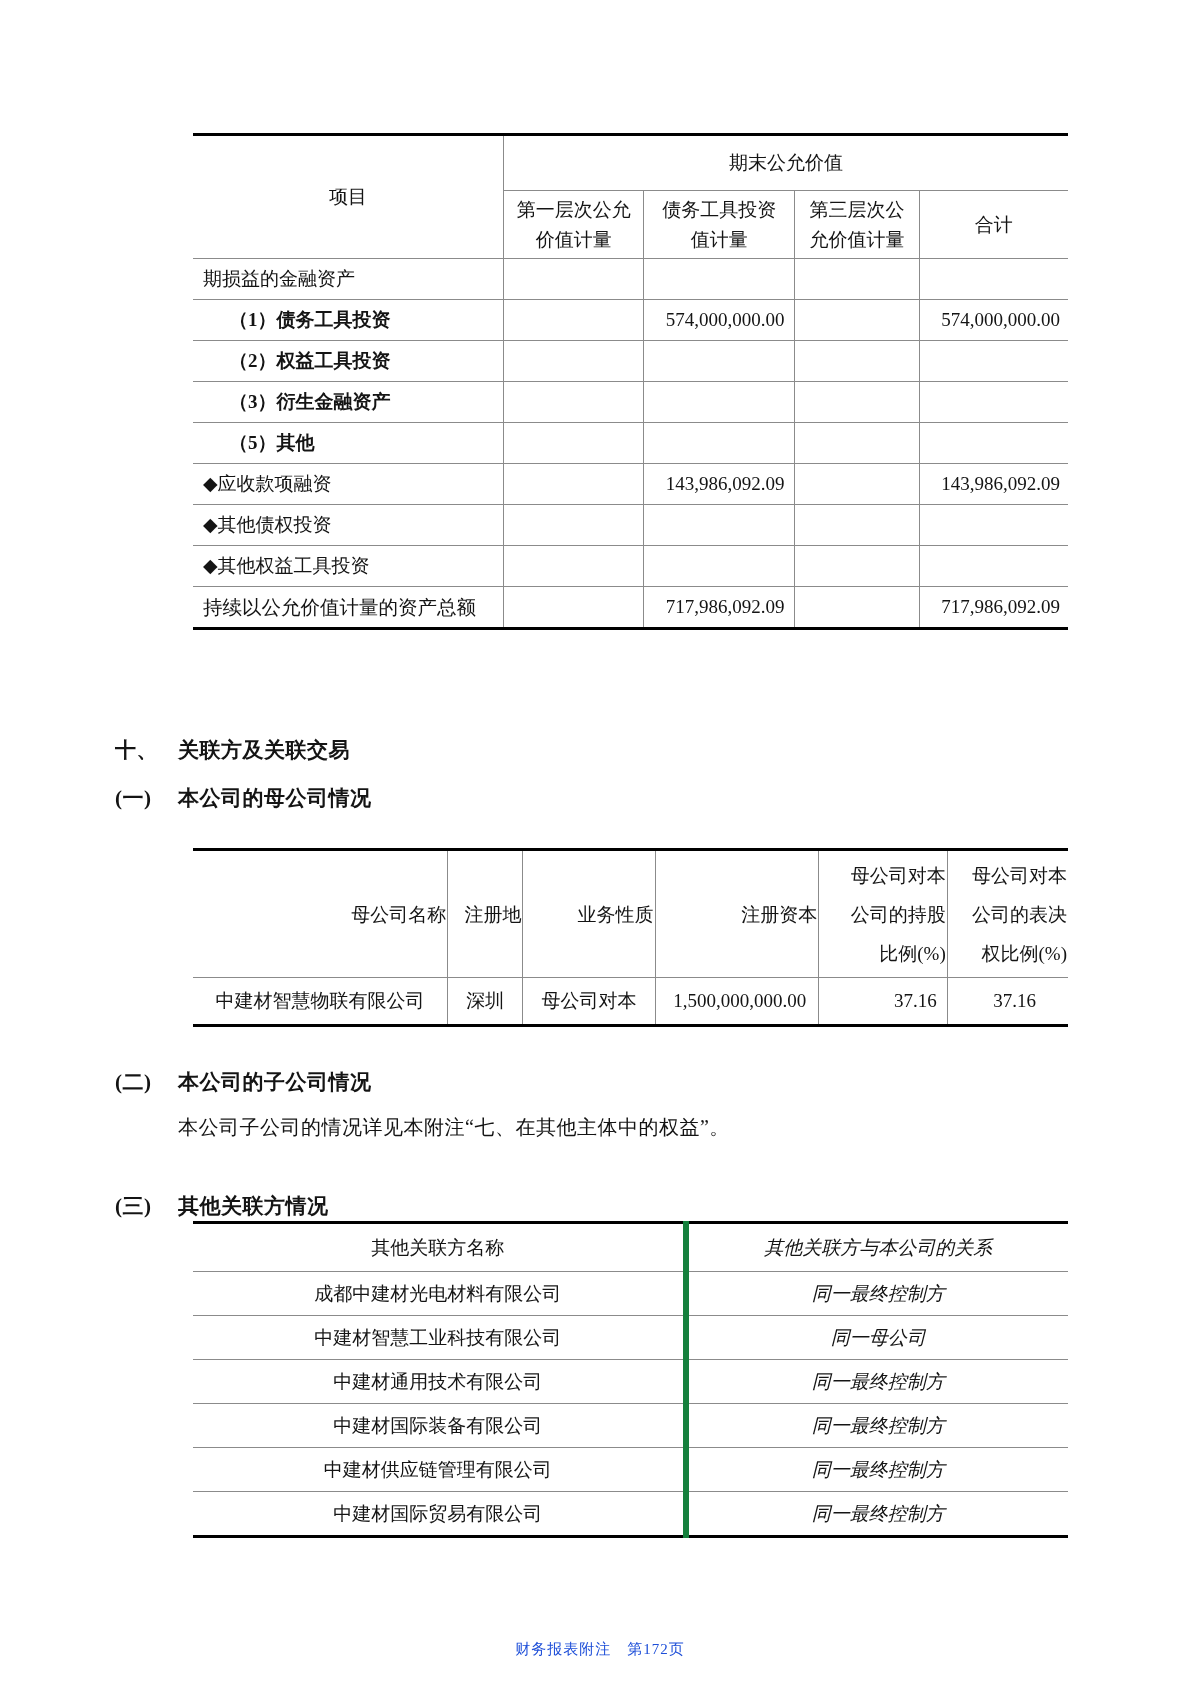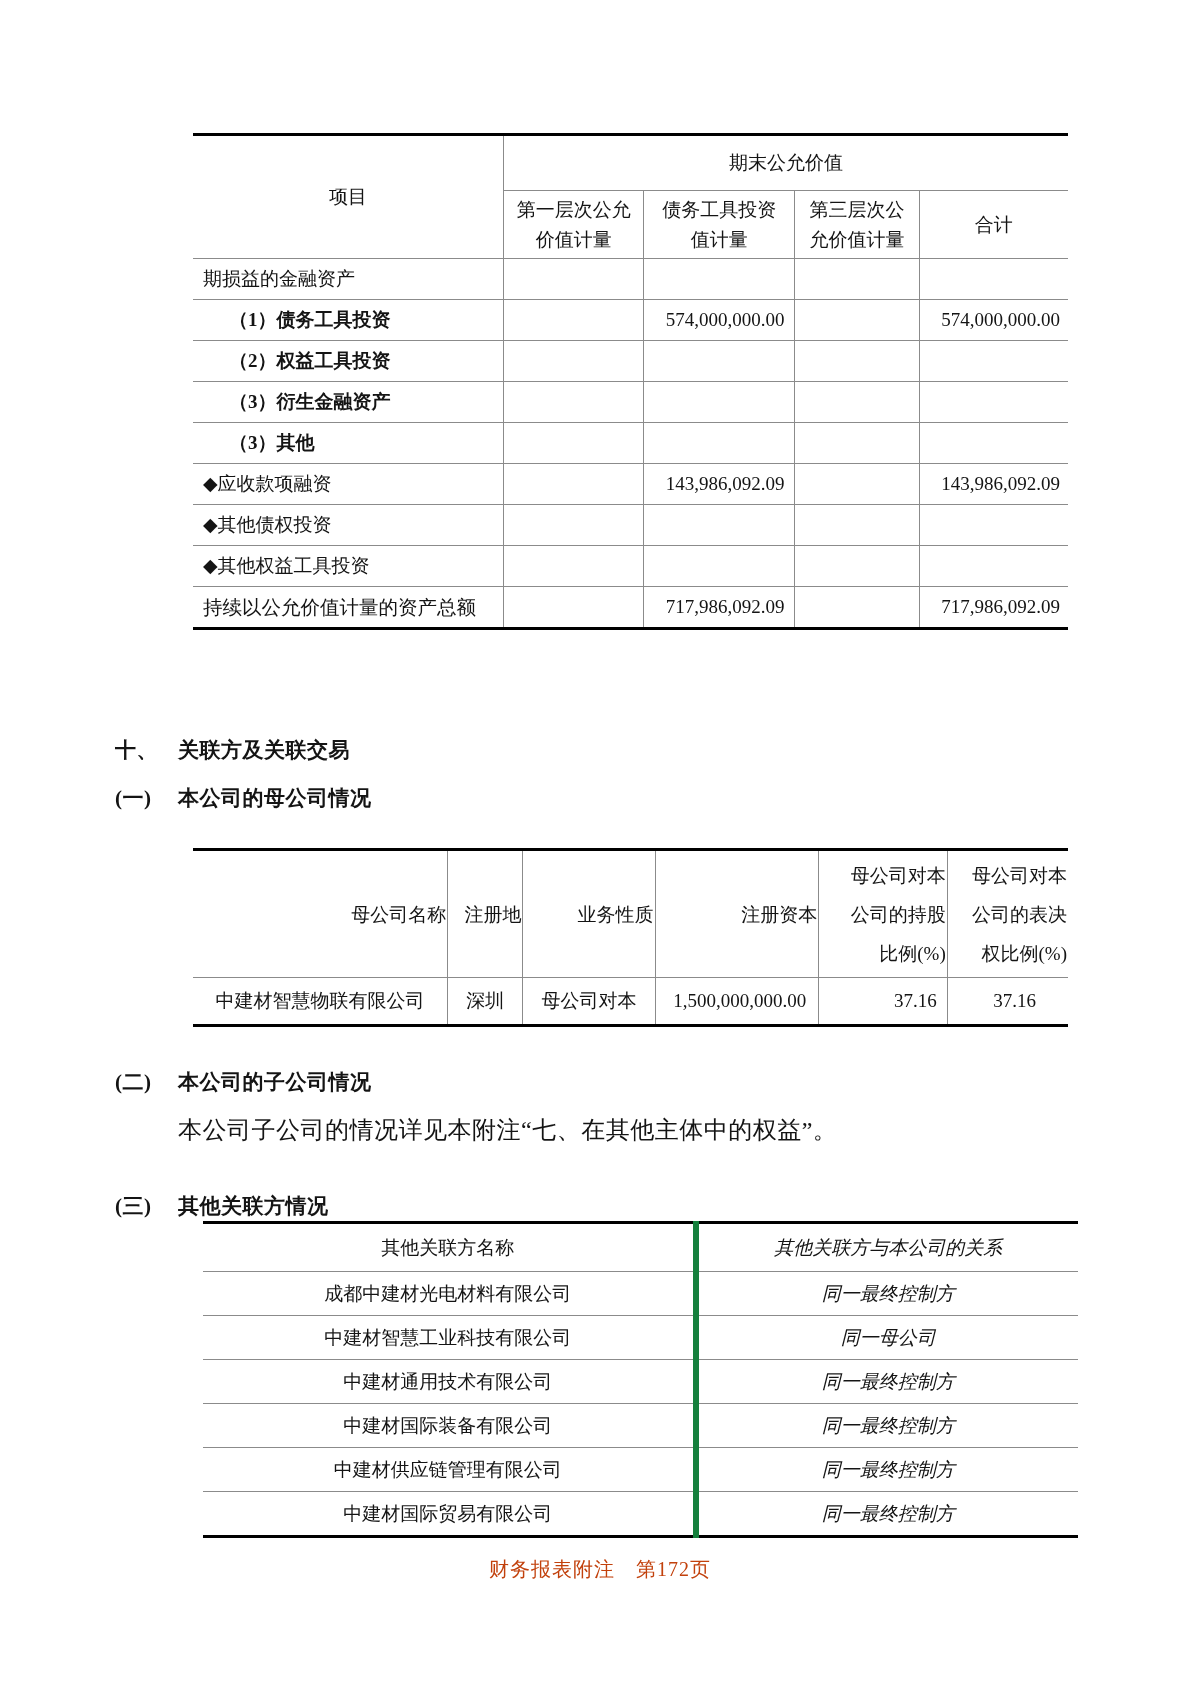--- a/index.html
+++ b/index.html
@@ -36,49 +36,49 @@
   
   .h {
     position:absolute; left:115px;
     display:flex; align-items:baseline;
     font-weight:bold; font-size:21px;
     letter-spacing:0.5px;
   }
   .h .num { width:63px; flex:0 0 63px; }
   .para {
     position:absolute; left:178px;
-    font-size:24px; letter-spacing:0.5px;
+    font-size:20px; letter-spacing:0.5px;
   }
 
   
   .t2 {
     position:absolute; left:193px; top:848px; width:875px;
     border-top:3px solid #000; border-bottom:3px solid #000;
   }
   .t2 .bl { border-left:1px solid #8b8b8b; }
   .t2 .head td { height:124px; text-align:right; line-height:39px; border-bottom:1px solid #8b8b8b; }
   .t2 .body td { height:44px; text-align:center; }
   .t2 .body .cap { text-align:right; padding-right:12px; }
   .t2 .body .pct1 { text-align:right; padding-right:10px; }
   .t2 .body .pct2 { text-align:right; padding-right:32px; }
 
   
   .t3 {
-    position:absolute; left:203px; top:1221px; width:875px;
+    position:absolute; left:193px; top:1221px; width:875px;
     border-top:3px solid #000; border-bottom:3px solid #000;
   }
   .t3 td { text-align:center; border-bottom:1px solid #8b8b8b; }
   .t3 .bl { border-left:6px solid #15803d;font-style:italic; }
   .t3 .head td { height:45px; }
   .t3 .body td { height:41px; }
 
   
   .footer {
-    position:absolute; top:1556px; left:0; width:100%;
-    text-align:center; font-size:20px; color:#c2410c;
+    position:absolute; top:1640px; left:0; width:100%;
+    text-align:center; font-size:15px; color:#1d4ed8;
     letter-spacing:1px;
   }
 </style>
 </head>
 <body>
 
 <div class="page">
 
   <table class="t1">
     <colgroup>
@@ -124,21 +124,21 @@
       <td class="num-total bl"></td>
     </tr>
     <tr class="body-row">
       <td class="item indent">（3）衍生金融资产</td>
       <td class="num bl"></td>
       <td class="num bl"></td>
       <td class="num bl"></td>
       <td class="num-total bl"></td>
     </tr>
     <tr class="body-row">
-      <td class="item indent">（3）其他</td>
+      <td class="item indent">（5）其他</td>
       <td class="num bl"></td>
       <td class="num bl"></td>
       <td class="num bl"></td>
       <td class="num-total bl"></td>
     </tr>
     <tr class="body-row">
       <td class="item">◆应收款项融资</td>
       <td class="num bl"></td>
       <td class="num bl">143,986,092.09</td>
       <td class="num bl"></td>

